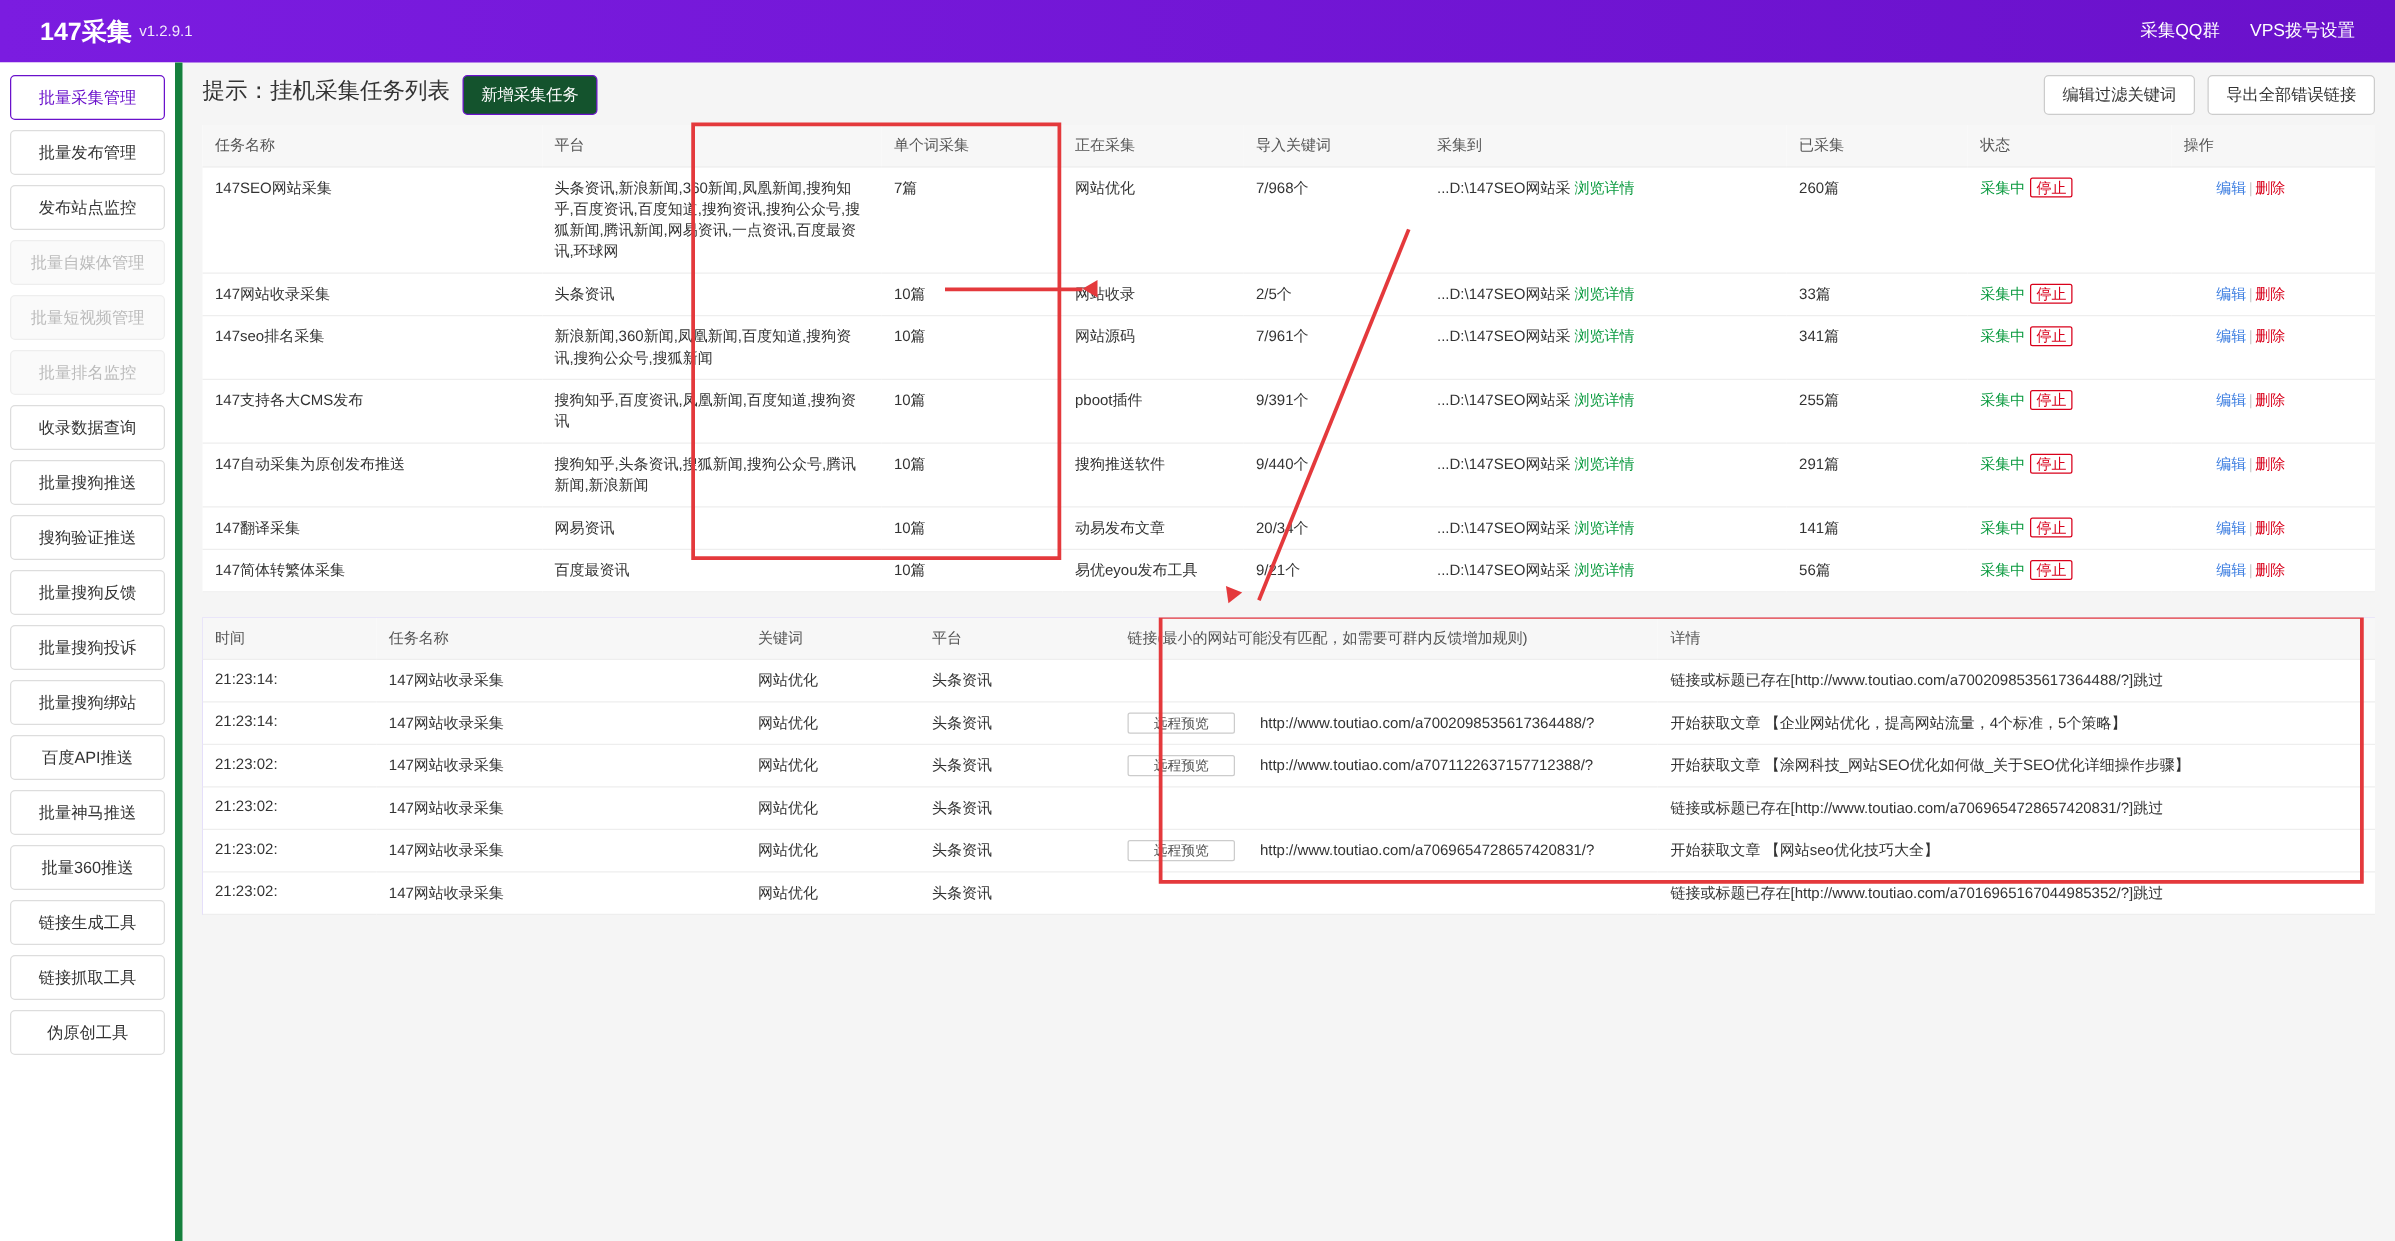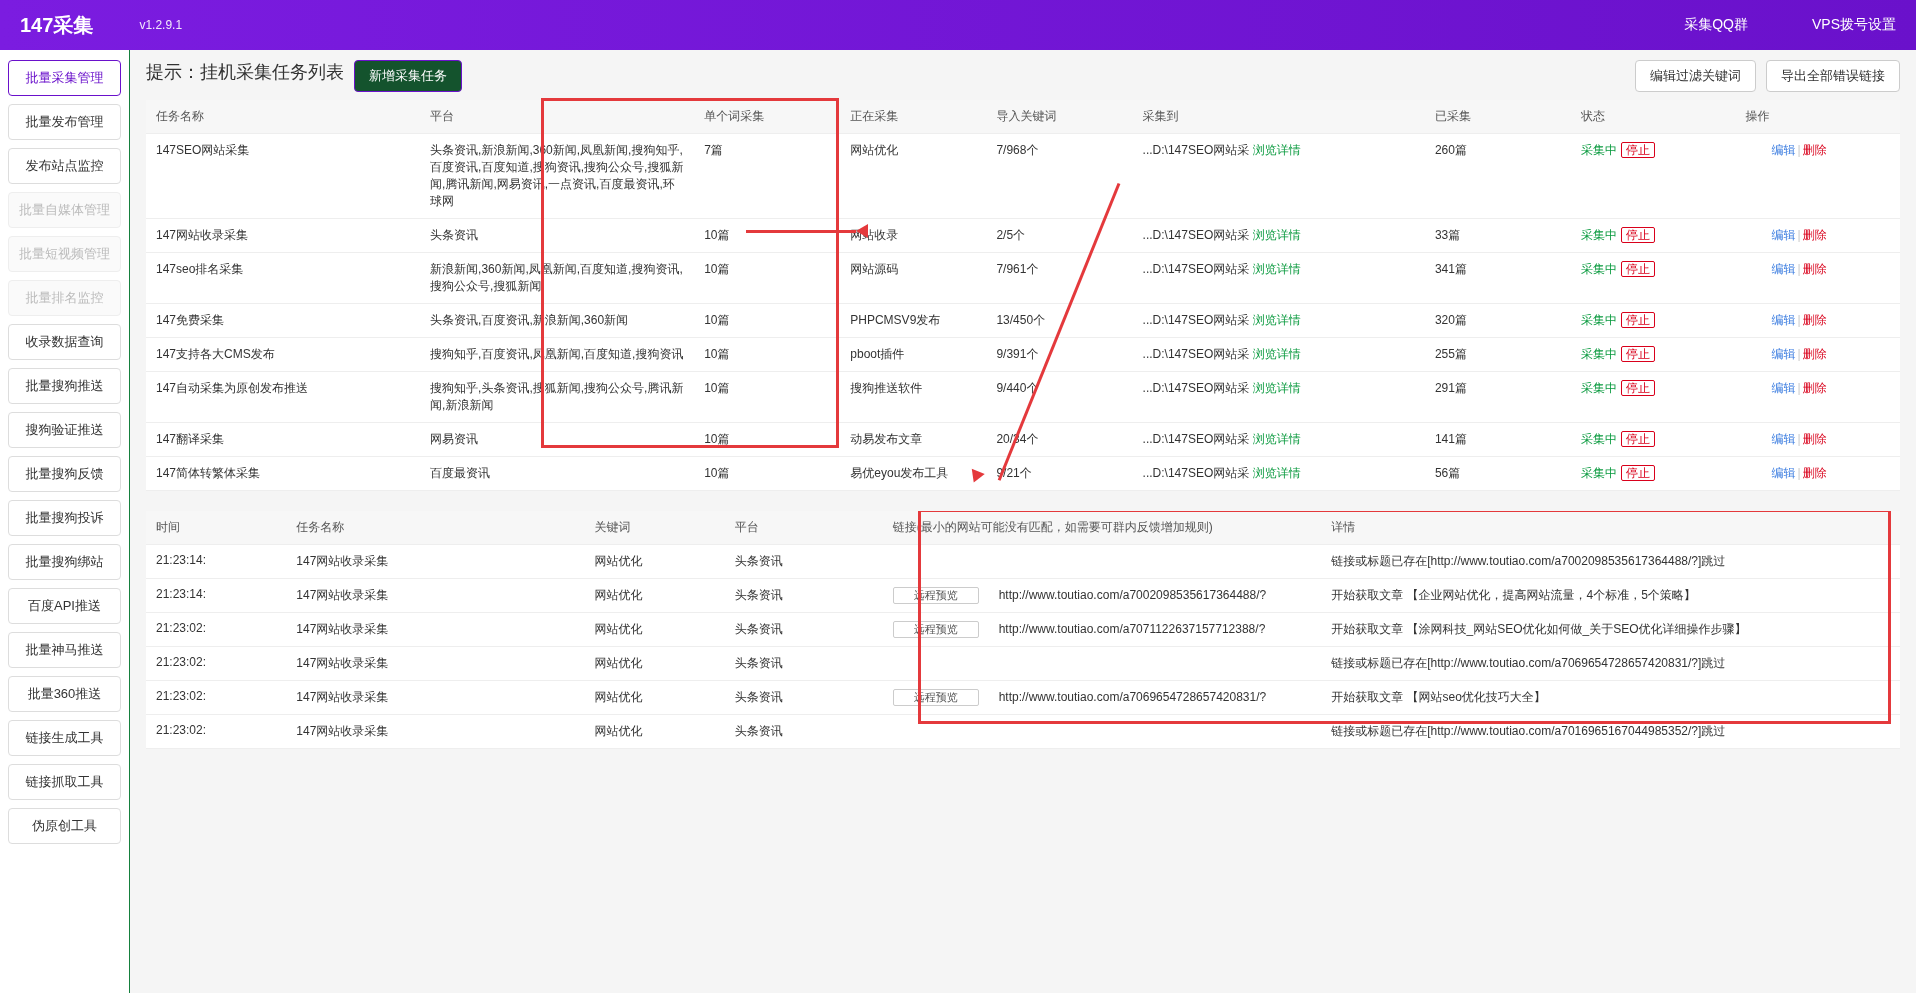--- a/index.html
+++ b/index.html
@@ -1,23 +1,23 @@
 <!DOCTYPE html>
 <html><head>
 <meta charset="utf-8">
 <style>
 * { margin: 0; padding: 0; box-sizing: border-box; }
 body { font-family: "Microsoft YaHei", Arial, sans-serif; font-size: 12px; color: #333; background: #f5f5f5; }
-.header { background: #6a11cb; background: linear-gradient(90deg, #7b1ce0 0%, #6a11cb 100%); height: 50px; display: flex; align-items: center; padding: 0 20px; color: #fff; gap: 40px; }
+.header { background: #6a11cb; background: linear-gradient(90deg, #7b1ce0 0%, #6a11cb 100%); height: 50px; display: flex; align-items: center; padding: 0 32px; color: #fff; }
 .header-title { font-size: 20px; font-weight: bold; }
 .header-version { font-size: 12px; margin-left: 6px; opacity: 0.9; }
 .header-spacer { flex: 1; }
 .header-link { color: #fff; margin-left: 24px; font-size: 14px; cursor: pointer; }
 .layout { display: flex; height: calc(100vh - 50px); }
-.sidebar { width: 130px; background: #fff; border-right: 1px solid #15803d; padding: 10px 8px; overflow-y: auto; }
+.sidebar { width: 146px; background: #fff; border-right: 6px solid #15803d; padding: 10px 8px; overflow-y: auto; }
 .sidebar-item { display: block; width: 100%; margin-bottom: 8px; padding: 8px 6px; border: 1px solid #ddd; border-radius: 4px; background: #fff; text-align: center; font-size: 13px; cursor: pointer; color: #333; }
 .sidebar-item.active { border-color: #6a11cb; color: #6a11cb; }
 .sidebar-item.disabled { color: #bbb; border-color: #eee; background: #fafafa; cursor: not-allowed; }
 .main { flex: 1; padding: 10px 16px; overflow: auto; position: relative; }
 .panel-head { display: flex; align-items: flex-start; margin-bottom: 8px; }
 .panel-title { font-size: 18px; color: #333; }
 .btn { display: inline-block; padding: 6px 14px; border-radius: 4px; font-size: 13px; cursor: pointer; border: 1px solid #ddd; background: #fff; margin-left: 10px; }
 .btn-primary { background: #14532d; color: #fff; border-color: #6a11cb; }
 .btn-outline { background: #fff; border: 1px solid #ccc; color: #333; }
 .panel-head-spacer { flex: 1; }
@@ -137,31 +137,20 @@
               <td>新浪新闻,360新闻,凤凰新闻,百度知道,搜狗资讯,搜狗公众号,搜狐新闻</td>
               <td>10篇</td>
               <td>网站源码</td>
               <td>7/961个</td>
               <td>...D:\147SEO网站采 <span class="link-green">浏览详情</span></td>
               <td>341篇</td>
               <td><span class="status-green">采集中</span><span class="status-red">停止</span></td>
               <td><span class="op-link">编辑</span><span class="op-sep">|</span><span class="op-del">删除</span></td>
             </tr>
             <tr>
-              <td>147免费采集</td>
-              <td>头条资讯,百度资讯,新浪新闻,360新闻</td>
-              <td>10篇</td>
-              <td>PHPCMSV9发布</td>
-              <td>13/450个</td>
-              <td>...D:\147SEO网站采 <span class="link-green">浏览详情</span></td>
-              <td>320篇</td>
-              <td><span class="status-green">采集中</span><span class="status-red">停止</span></td>
-              <td><span class="op-link">编辑</span><span class="op-sep">|</span><span class="op-del">删除</span></td>
-            </tr>
-            <tr>
               <td>147支持各大CMS发布</td>
               <td>搜狗知乎,百度资讯,凤凰新闻,百度知道,搜狗资讯</td>
               <td>10篇</td>
               <td>pboot插件</td>
               <td>9/391个</td>
               <td>...D:\147SEO网站采 <span class="link-green">浏览详情</span></td>
               <td>255篇</td>
               <td><span class="status-green">采集中</span><span class="status-red">停止</span></td>
               <td><span class="op-link">编辑</span><span class="op-sep">|</span><span class="op-del">删除</span></td>
             </tr>

